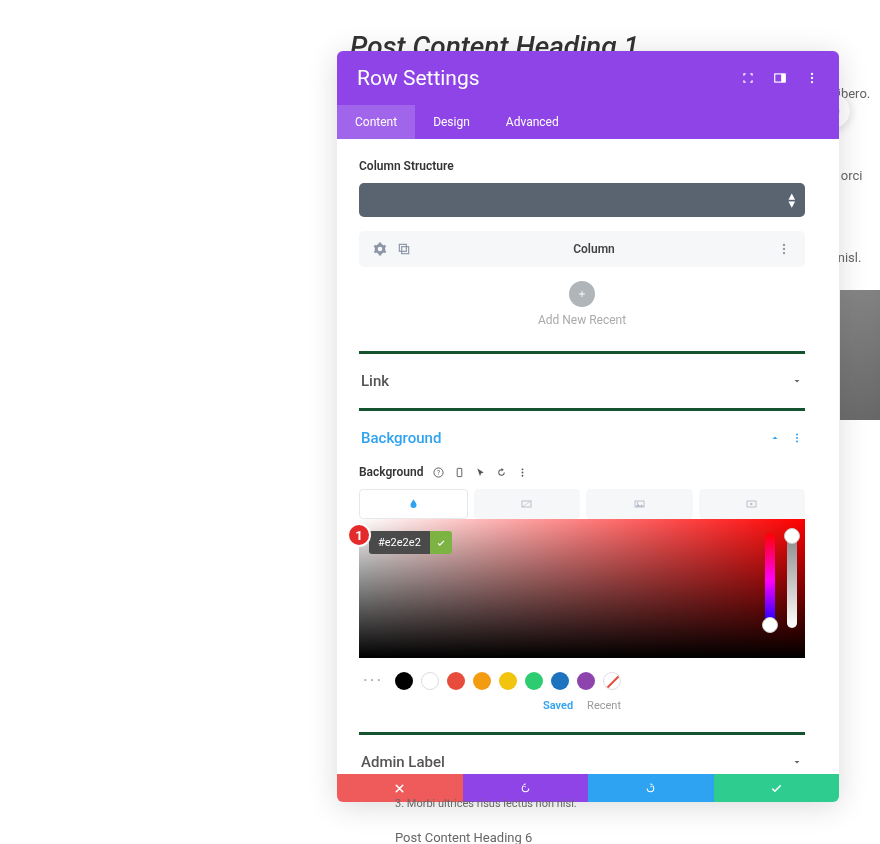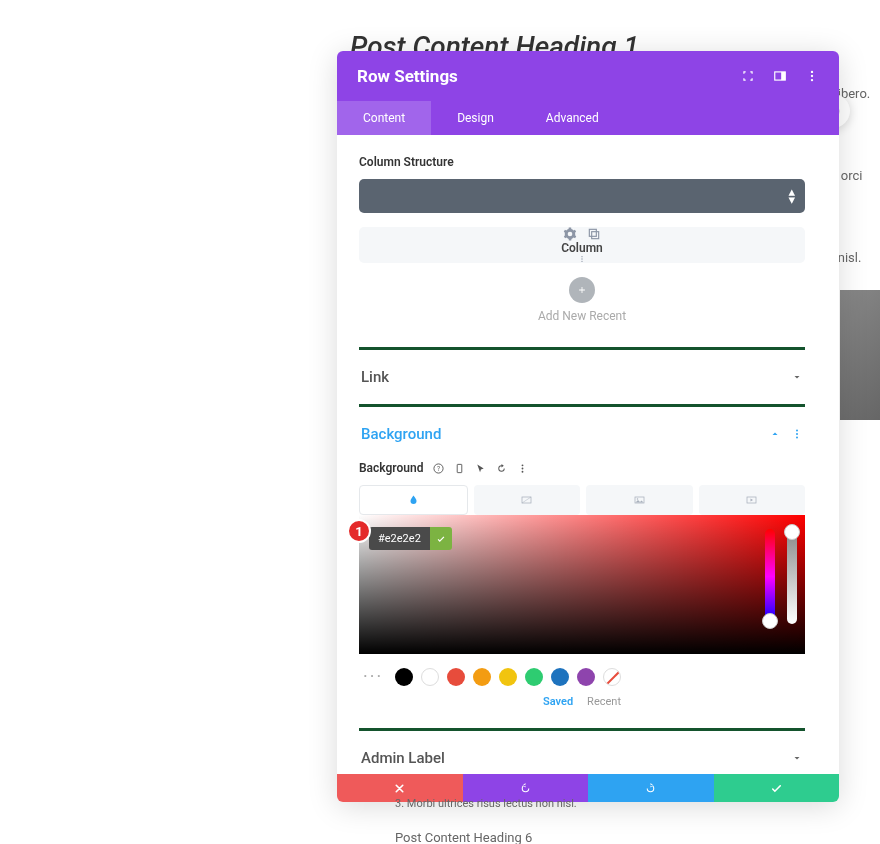--- a/index.html
+++ b/index.html
@@ -6,34 +6,34 @@
 body { font-family: -apple-system, BlinkMacSystemFont, "Segoe UI", Roboto, sans-serif; background: #fff; width: 880px; height: 844px; position: relative; overflow: hidden; }
 
 .bg-content { position: absolute; top: 0; right: 0; width: 530px; padding: 30px 0 0 0; }
 .bg-heading { font-size: 28px; color: #333; font-weight: 500; margin-bottom: 20px; font-style: italic; }
 .bg-text { font-size: 13px; color: #666; line-height: 1.7; margin-bottom: 12px; }
 .bg-footer-heading { font-size: 13px; color: #666; margin-top: 20px; }
 .bg-sidebar { position: absolute; right: 0; top: 290px; width: 40px; height: 130px; background: linear-gradient(135deg, #888 0%, #666 100%); }
 
 .modal { position: absolute; left: 337px; top: 51px; width: 502px; height: 751px; background: #fff; box-shadow: 0 4px 30px rgba(0,0,0,0.15); border-radius: 6px; overflow: hidden; display: flex; flex-direction: column; }
 .modal-header { background: #8e44e6; color: #fff; padding: 15px 20px; display: flex; align-items: center; justify-content: space-between; }
-.modal-title { font-size: 17px; font-weight: 700; }
+.modal-title { font-size: 21px; font-weight: 400; }
 .header-icons { display: flex; gap: 18px; }
 .header-icon { width: 14px; height: 14px; cursor: pointer; fill: #fff; }
 
 .tabs { background: #8e44e6; display: flex; padding: 0; }
-.tab { padding: 10px 26px; font-size: 12px; color: #fff; cursor: pointer; }
+.tab { padding: 10px 18px; font-size: 12px; color: #fff; cursor: pointer; }
 .tab.active { background: #a165eb; border-radius: 0; }
 
 .modal-body { flex: 1; overflow-y: auto; background: #fff; padding: 20px 34px 0 22px; }
 
 .section-label { font-size: 12px; font-weight: 600; color: #333; margin-bottom: 10px; }
 .column-bar { background: #5a6470; border-radius: 5px; width: 100%; height: 34px; display: flex; align-items: center; justify-content: flex-end; padding-right: 10px; margin-bottom: 14px; }
 .updown { color: #fff; font-size: 13px; line-height: 0.6; }
-.column-row { background: #f5f7f9; border-radius: 5px; height: 36px; display: flex; align-items: center; justify-content: space-between; padding: 0 14px; margin-bottom: 14px; flex-direction: column; }
+.column-row { background: #f5f7f9; border-radius: 5px; height: 36px; display: flex; align-items: center; justify-content: space-between; padding: 0 14px; margin-bottom: 14px; }
 .column-row-left { display: flex; gap: 10px; align-items: center; }
 .row-icon { width: 14px; height: 14px; fill: #8d96a6; }
 .column-label { font-size: 12px; color: #444; font-weight: 600; }
 .add-col { text-align: center; margin-bottom: 24px; }
 .add-btn { width: 26px; height: 26px; background: #b0b5ba; border-radius: 50%; display: inline-flex; align-items: center; justify-content: center; margin-bottom: 6px; cursor: pointer; }
 .add-btn svg { width: 10px; height: 10px; fill: #fff; }
 .add-text { font-size: 12px; color: #aaa; }
 
 .accordion { border-top: 3px solid #14532d; padding: 18px 2px; display: flex; align-items: center; justify-content: space-between; }
 .accordion-title { font-size: 15px; color: #555; font-weight: 500; }

